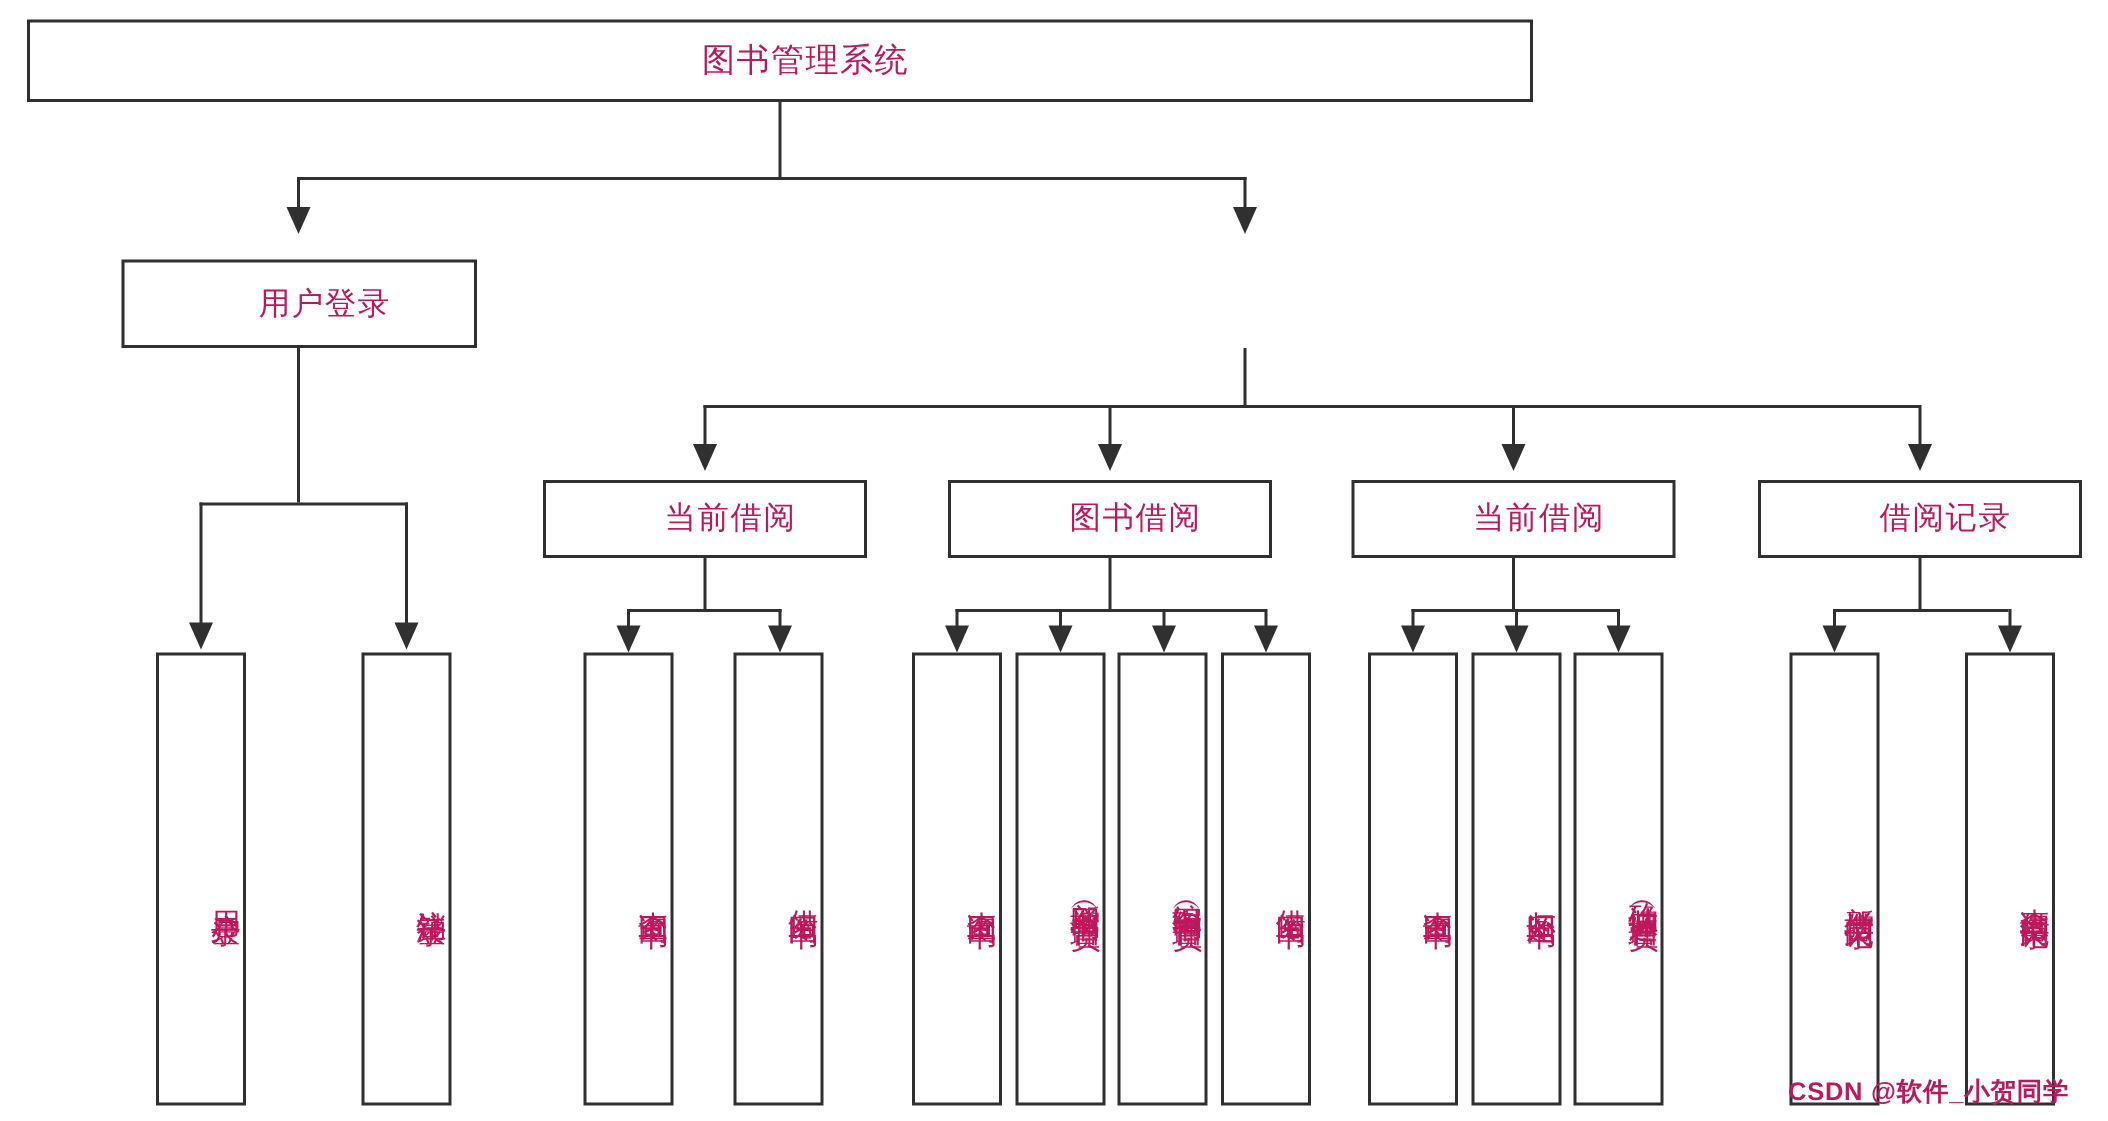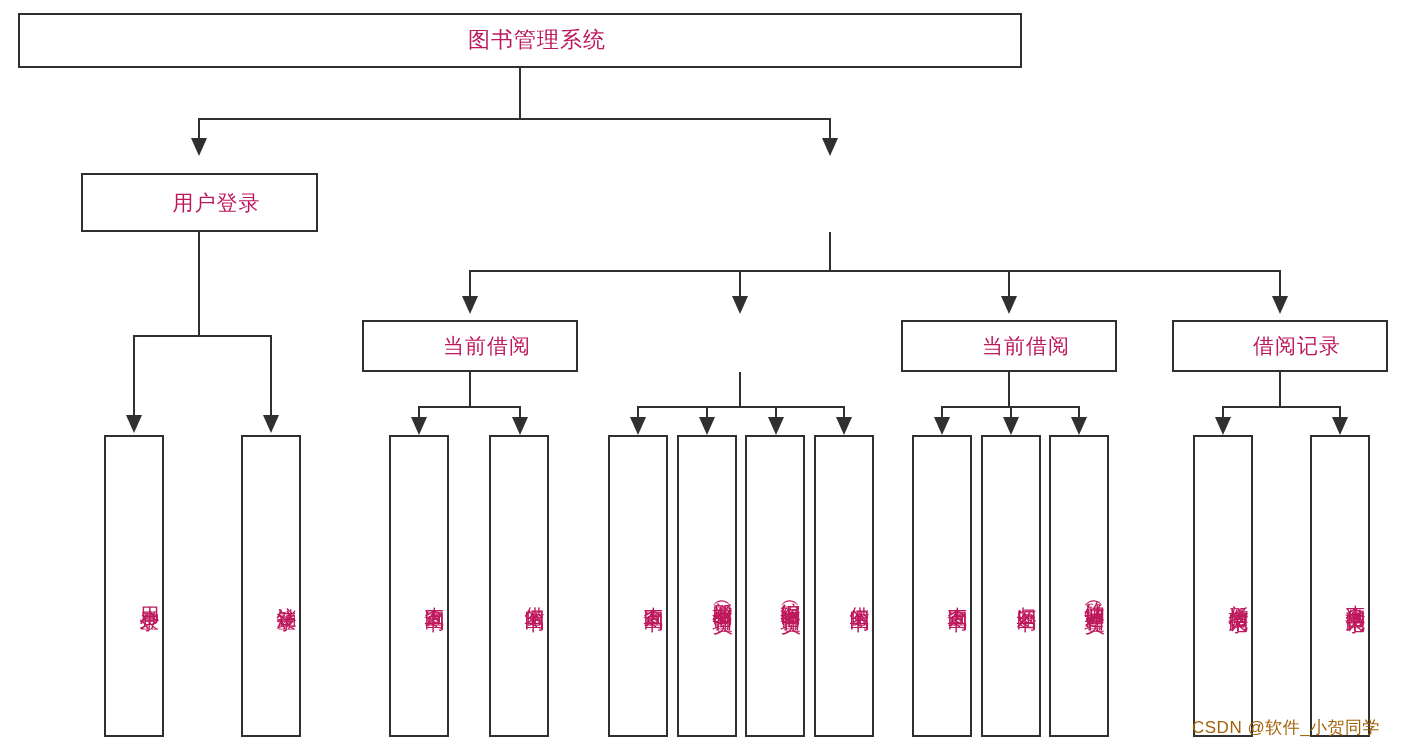--- a/index.html
+++ b/index.html
@@ -60,25 +60,26 @@
   .arrow {
     position: absolute;
     width: 0;
     height: 0;
     border-left: 8px solid transparent;
     border-right: 8px solid transparent;
     border-top: 18px solid #303030;
   }
   .watermark {
     position: absolute;
-    color: #a16207;
+    color: #be185d;
     font-size: 17px;
     letter-spacing: 0.5px;
     white-space: nowrap;
     pointer-events: none;
+    font-weight: bold;
   }
 </style>
 </head>
 <body>
 
 <div id="canvas">
 
   <div class="node horiz root" style="left:18px; top:13px; width:1004px; height:55px;">图书管理系统</div>
 
   <div class="vline" style="left:519px; top:68px; height:50px;"></div>
@@ -103,20 +104,21 @@
   <div class="vline" style="left:469px; top:270px; height:28px;"></div>
   <div class="arrow" style="left:462px; top:296px;"></div>
   <div class="vline" style="left:739px; top:270px; height:28px;"></div>
   <div class="arrow" style="left:732px; top:296px;"></div>
   <div class="vline" style="left:1008px; top:270px; height:28px;"></div>
   <div class="arrow" style="left:1001px; top:296px;"></div>
   <div class="vline" style="left:1279px; top:270px; height:28px;"></div>
   <div class="arrow" style="left:1272px; top:296px;"></div>
 
   <div class="node horiz" style="left:362px; top:320px; width:216px; height:52px;">当前借阅</div>
+  <div class="node horiz" style="left:632px; top:320px; width:216px; height:52px;">图书借阅</div>
   <div class="node horiz" style="left:1172px; top:320px; width:216px; height:52px;">借阅记录</div>
   <div class="node horiz" style="left:901px; top:320px; width:216px; height:52px;">当前借阅</div>
 
   <div class="vline" style="left:469px; top:372px; height:34px;"></div>
   <div class="hline" style="left:418px; top:406px; width:103px;"></div>
   <div class="vline" style="left:418px; top:406px; height:13px;"></div>
   <div class="arrow" style="left:411px; top:417px;"></div>
   <div class="vline" style="left:519px; top:406px; height:13px;"></div>
   <div class="arrow" style="left:512px; top:417px;"></div>
 

